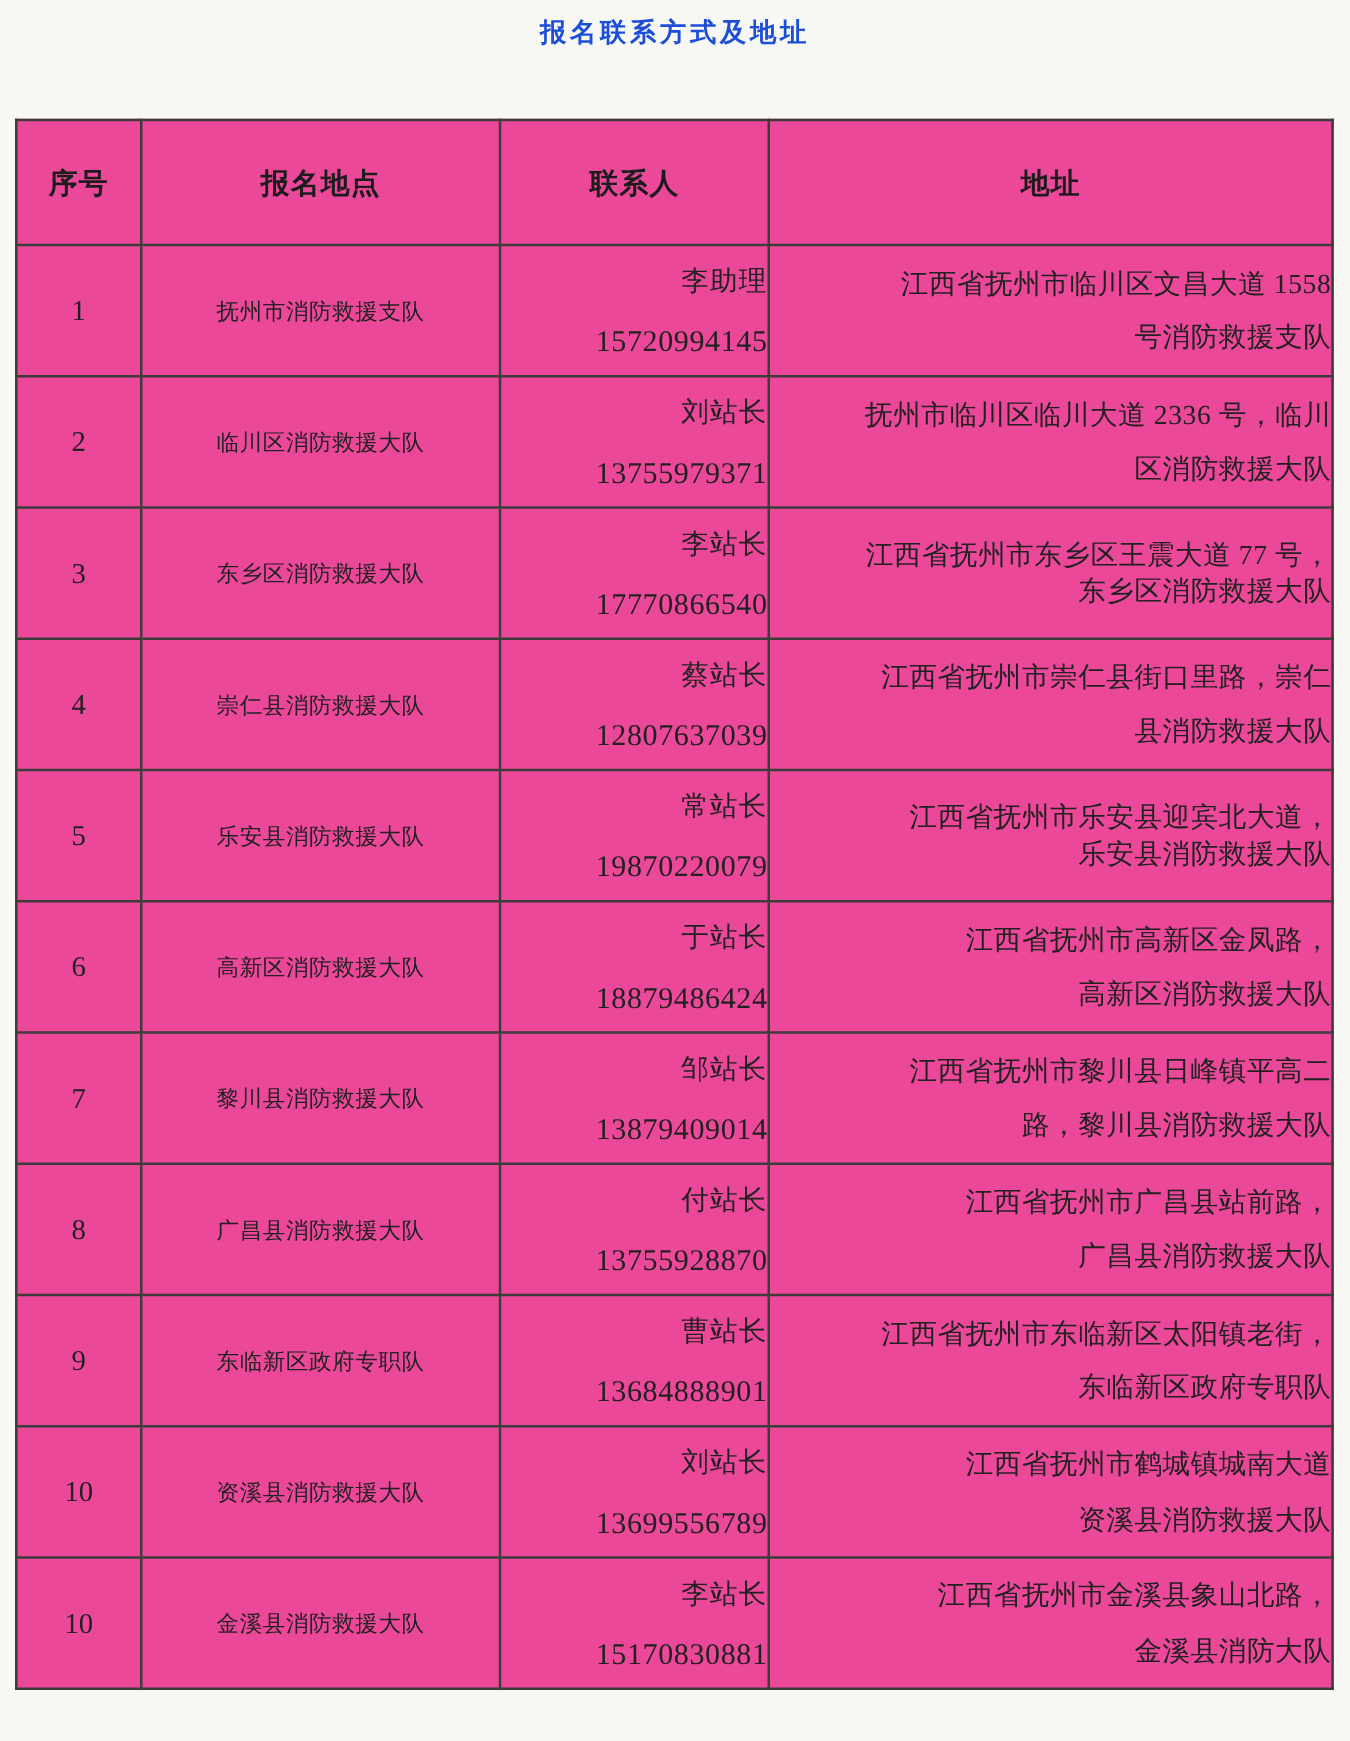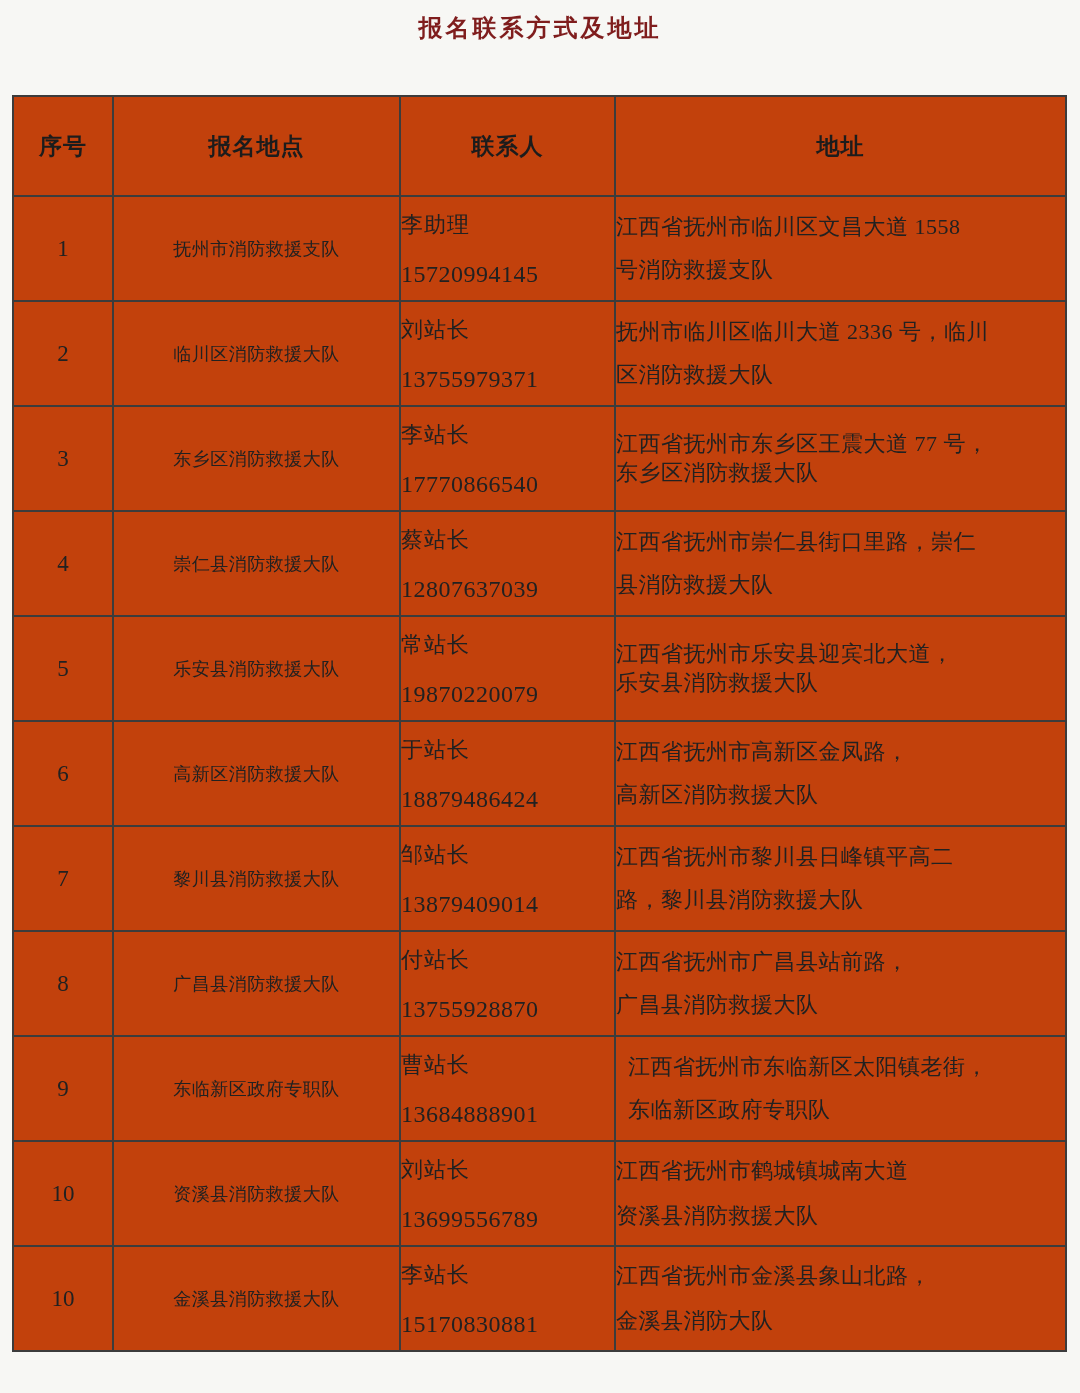--- a/index.html
+++ b/index.html
@@ -12,32 +12,32 @@
     background: #f7f7f4;
     font-family: "Liberation Serif", "DejaVu Serif", serif;
     color: #212121;
     overflow: hidden;
   }
   .page-title {
     margin: 0;
     padding-top: 12px;
     height: 38px;
     text-align: center;
-    font-size: 24px;
+    font-size: 21px;
     font-weight: bold;
     letter-spacing: 3px;
-    color: #7f1d1d;
+    color: #1d4ed8;
   }
   table.contact-table {
     border-collapse: collapse;
     table-layout: fixed;
     margin-left: 12px;
     margin-top: 45px;
     width: 1053px;
-    background: #c2410c;
+    background: #ec4899;
   }
   .contact-table col.c-no   { width: 100px; }
   .contact-table col.c-loc  { width: 287px; }
   .contact-table col.c-con  { width: 215px; }
   .contact-table col.c-addr { width: 451px; }
   .contact-table th,
   .contact-table td {
     border: 2px solid #3c3c3c;
     text-align: center;
     vertical-align: middle;
@@ -55,21 +55,21 @@
   td.cell-no {
     font-size: 23px;
   }
   td.cell-loc {
     font-size: 18px;
     letter-spacing: 0.5px;
   }
   .stack {
     display: flex;
     flex-direction: column;
-    align-items: flex-start;
+    align-items: flex-end;
     justify-content: center;
     gap: 21px;
     height: 100%;
   }
   .contact-name {
     font-size: 22px;
     letter-spacing: 1px;
   }
   .contact-phone {
     font-size: 24px;

